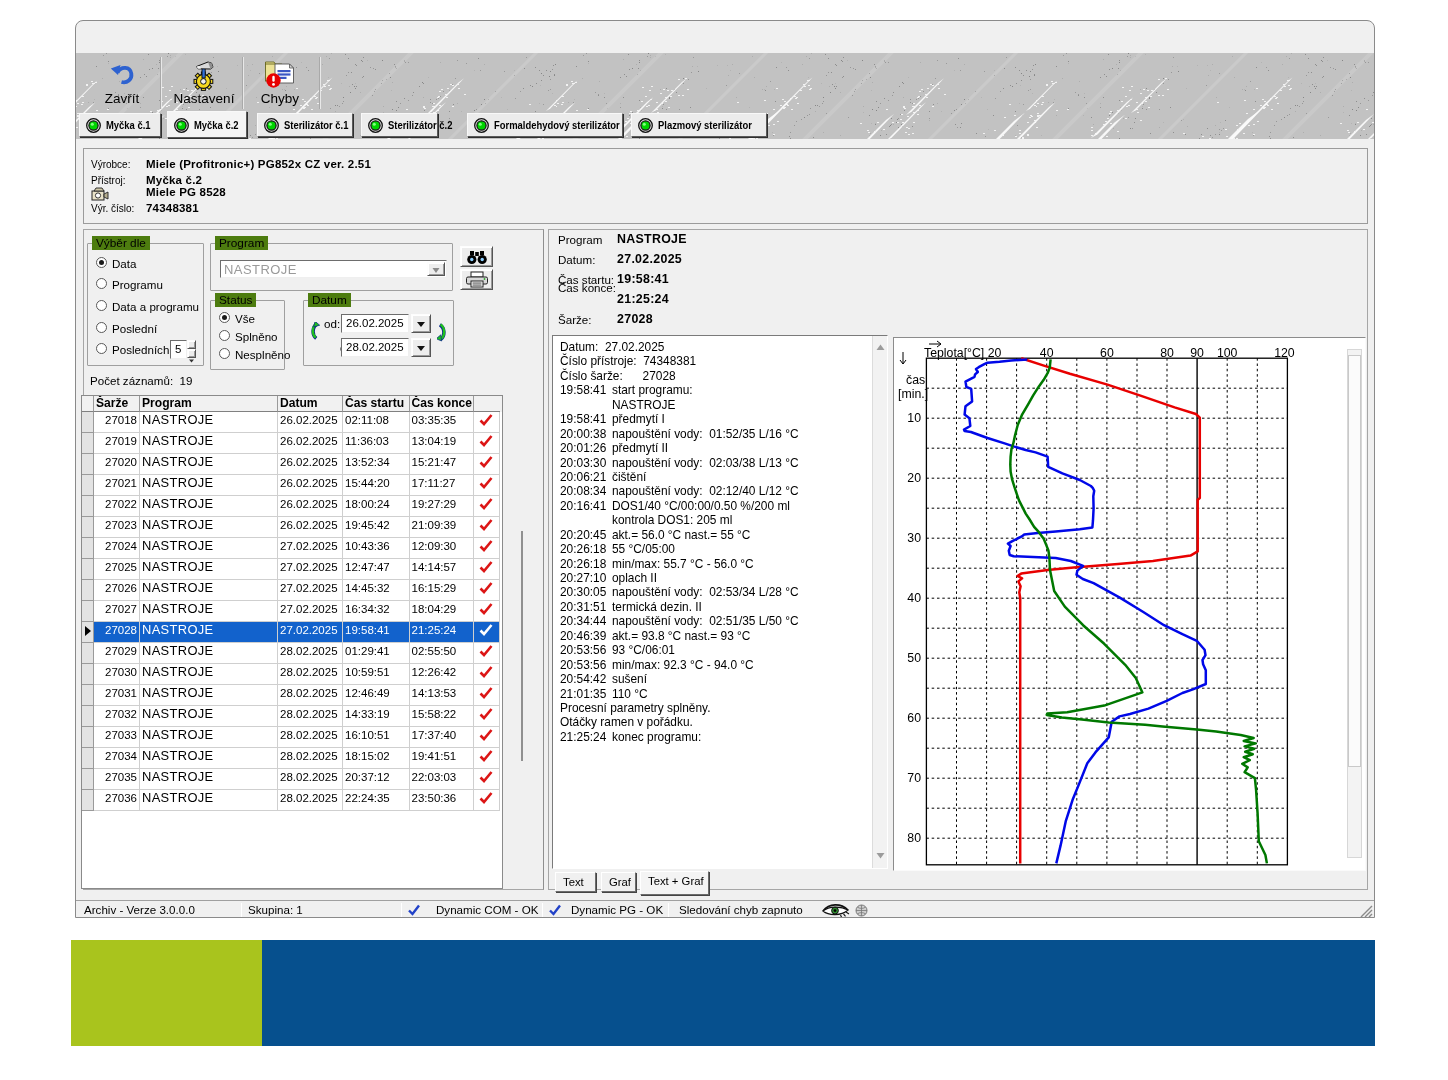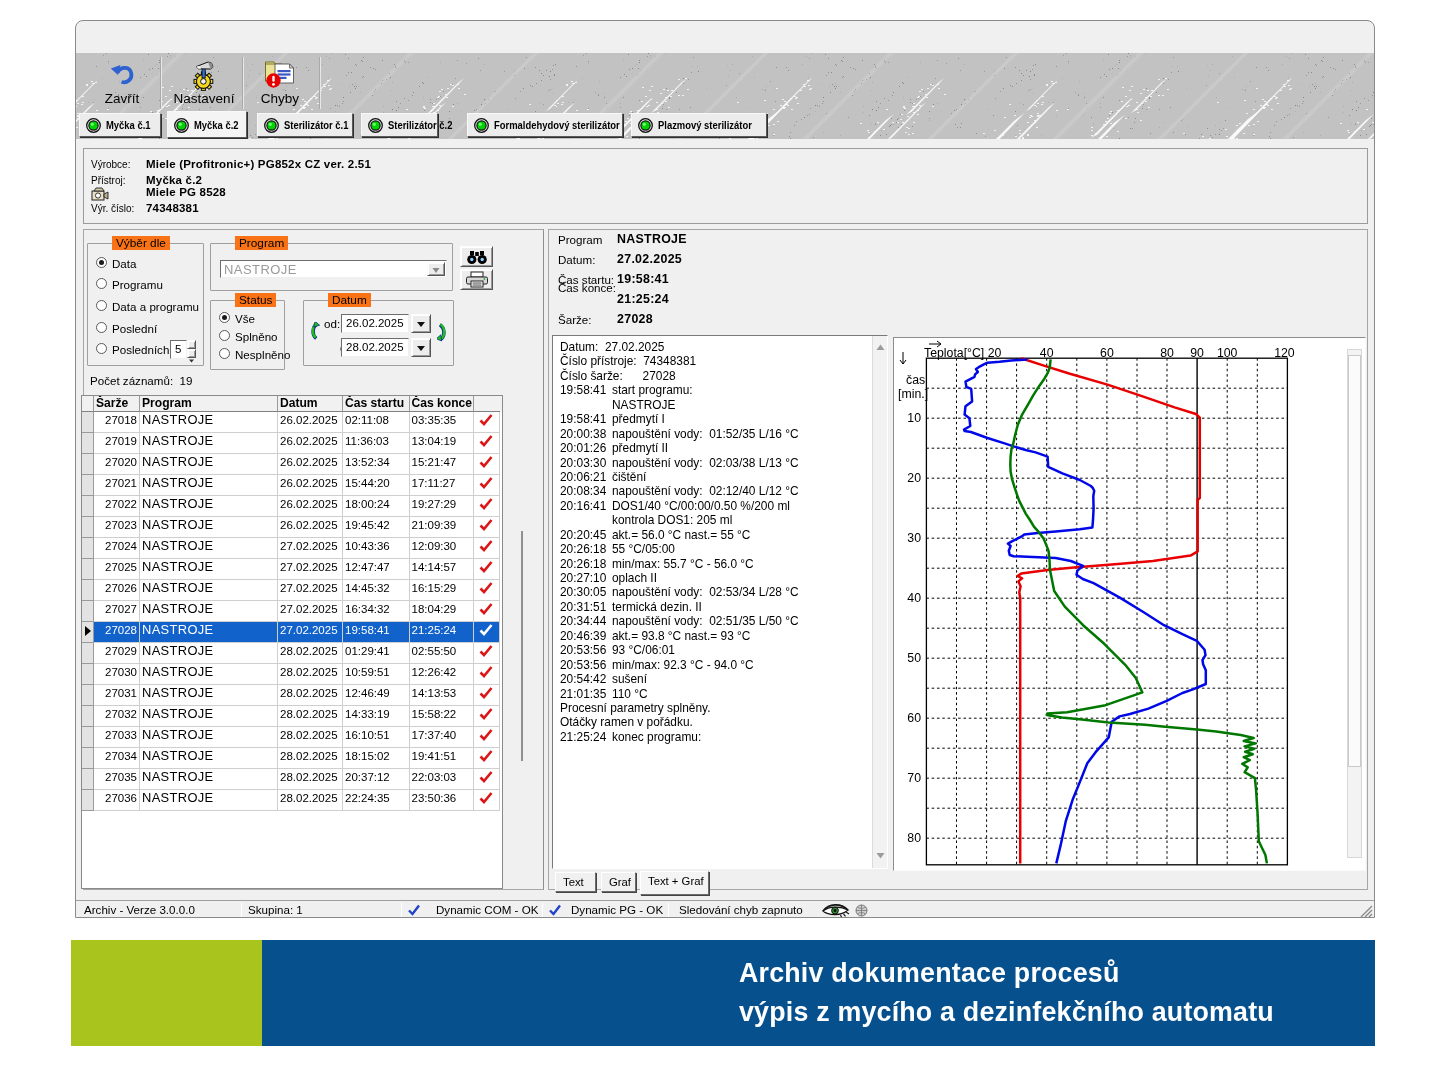--- a/index.html
+++ b/index.html
@@ -19,21 +19,21 @@
 .tab .tl{position:absolute;left:26px;top:5px;white-space:nowrap;font-size:11.5px;transform:scaleX(.82);transform-origin:0 0}
 .tab.act{top:90px;height:27px;background:#f4f4f4;padding-top:6px}
 .tab.act .led{top:6px}
 .tab.act .tl{top:7px}
 #infobox{position:absolute;left:7px;top:127px;width:1285px;height:76px;border:1px solid #9b9b9b}
 .ilab{position:absolute;left:7px;font-size:10px;color:#000}
 .ival{position:absolute;left:62px;font-size:11.5px;font-weight:bold;color:#000;letter-spacing:0.2px}
 #lpanel{position:absolute;left:7px;top:208px;width:461px;height:661px;border:1px solid #a6a6a6;border-right-color:#8f8f8f}
 #rpanel{position:absolute;left:472px;top:208px;width:820px;height:661px;border:1px solid #a6a6a6}
 .gb{position:absolute;border:1px solid #9f9f9f;border-radius:1px}
-.gl{position:absolute;top:-8px;left:24px;background:#f97316;padding:0 4px;font-size:11.8px}
+.gl{position:absolute;top:-8px;left:4px;background:#4d7c0f;padding:0 4px;font-size:11.8px}
 .rad{position:absolute;width:11px;height:11px;border-radius:50%;border:1px solid #595959;background:#fff}
 .rad.on::after{content:"";position:absolute;left:2px;top:2px;width:5px;height:5px;border-radius:50%;background:#1a1a1a}
 .rlab{position:absolute;font-size:11.6px;white-space:nowrap}
 .sunken{border:1px solid;border-color:#6d6d6d #efefef #efefef #6d6d6d;background:#fff}
 .raised{border:1px solid;border-color:#fdfdfd #555 #555 #fdfdfd;background:#ededed;box-shadow:inset 1px 1px 0 #fff, inset -1px -1px 0 #9a9a9a}
 .dt{font-size:11.5px;color:#000}
 #tbl{position:absolute;left:-3px;top:165px;width:422px;height:494px;background:#fff;border:1px solid #8a8a8a}
 .th{display:flex;height:16px;font-weight:bold;font-size:12.1px;background:#f1f1f1}
 .th>div{border-right:1px solid #9a9a9a;border-bottom:1px solid #808080;padding:0px 2px;background:#f1f1f1;white-space:nowrap;overflow:hidden}
 .tr{display:flex;height:21px;font-size:11.5px}
@@ -1789,14 +1789,13 @@
 <circle cx="6.5" cy="6.5" r="5.5" fill="#cfcfcf" stroke="#777" stroke-width="1"></circle>
 <path d="M1 6.5 h11 M6.5 1 v11 M2.5 3.2 c2.5 1.6, 5.5 1.6, 8 0 M2.5 9.8 c2.5 -1.6, 5.5 -1.6, 8 0" stroke="#777" stroke-width="0.8" fill="none"></path>
 </svg></span>
     <svg class="abs" style="right:1px;bottom:1px" width="13" height="13" viewBox="0 0 13 13">
         <path d="M12 1 L1 12 M12 5 L5 12 M12 9 L9 12" stroke="#8a8a8a" stroke-width="1.4"></path>
       </svg>
   </div>
 </div>
 <div id="banner">
   <div id="bannergreen"></div>
-  <div id="bannertext">Archiv dokumentace procesů<br>výpis z mycího a dezinfekčního automatu</div>
 </div>
 
 </body></html>

